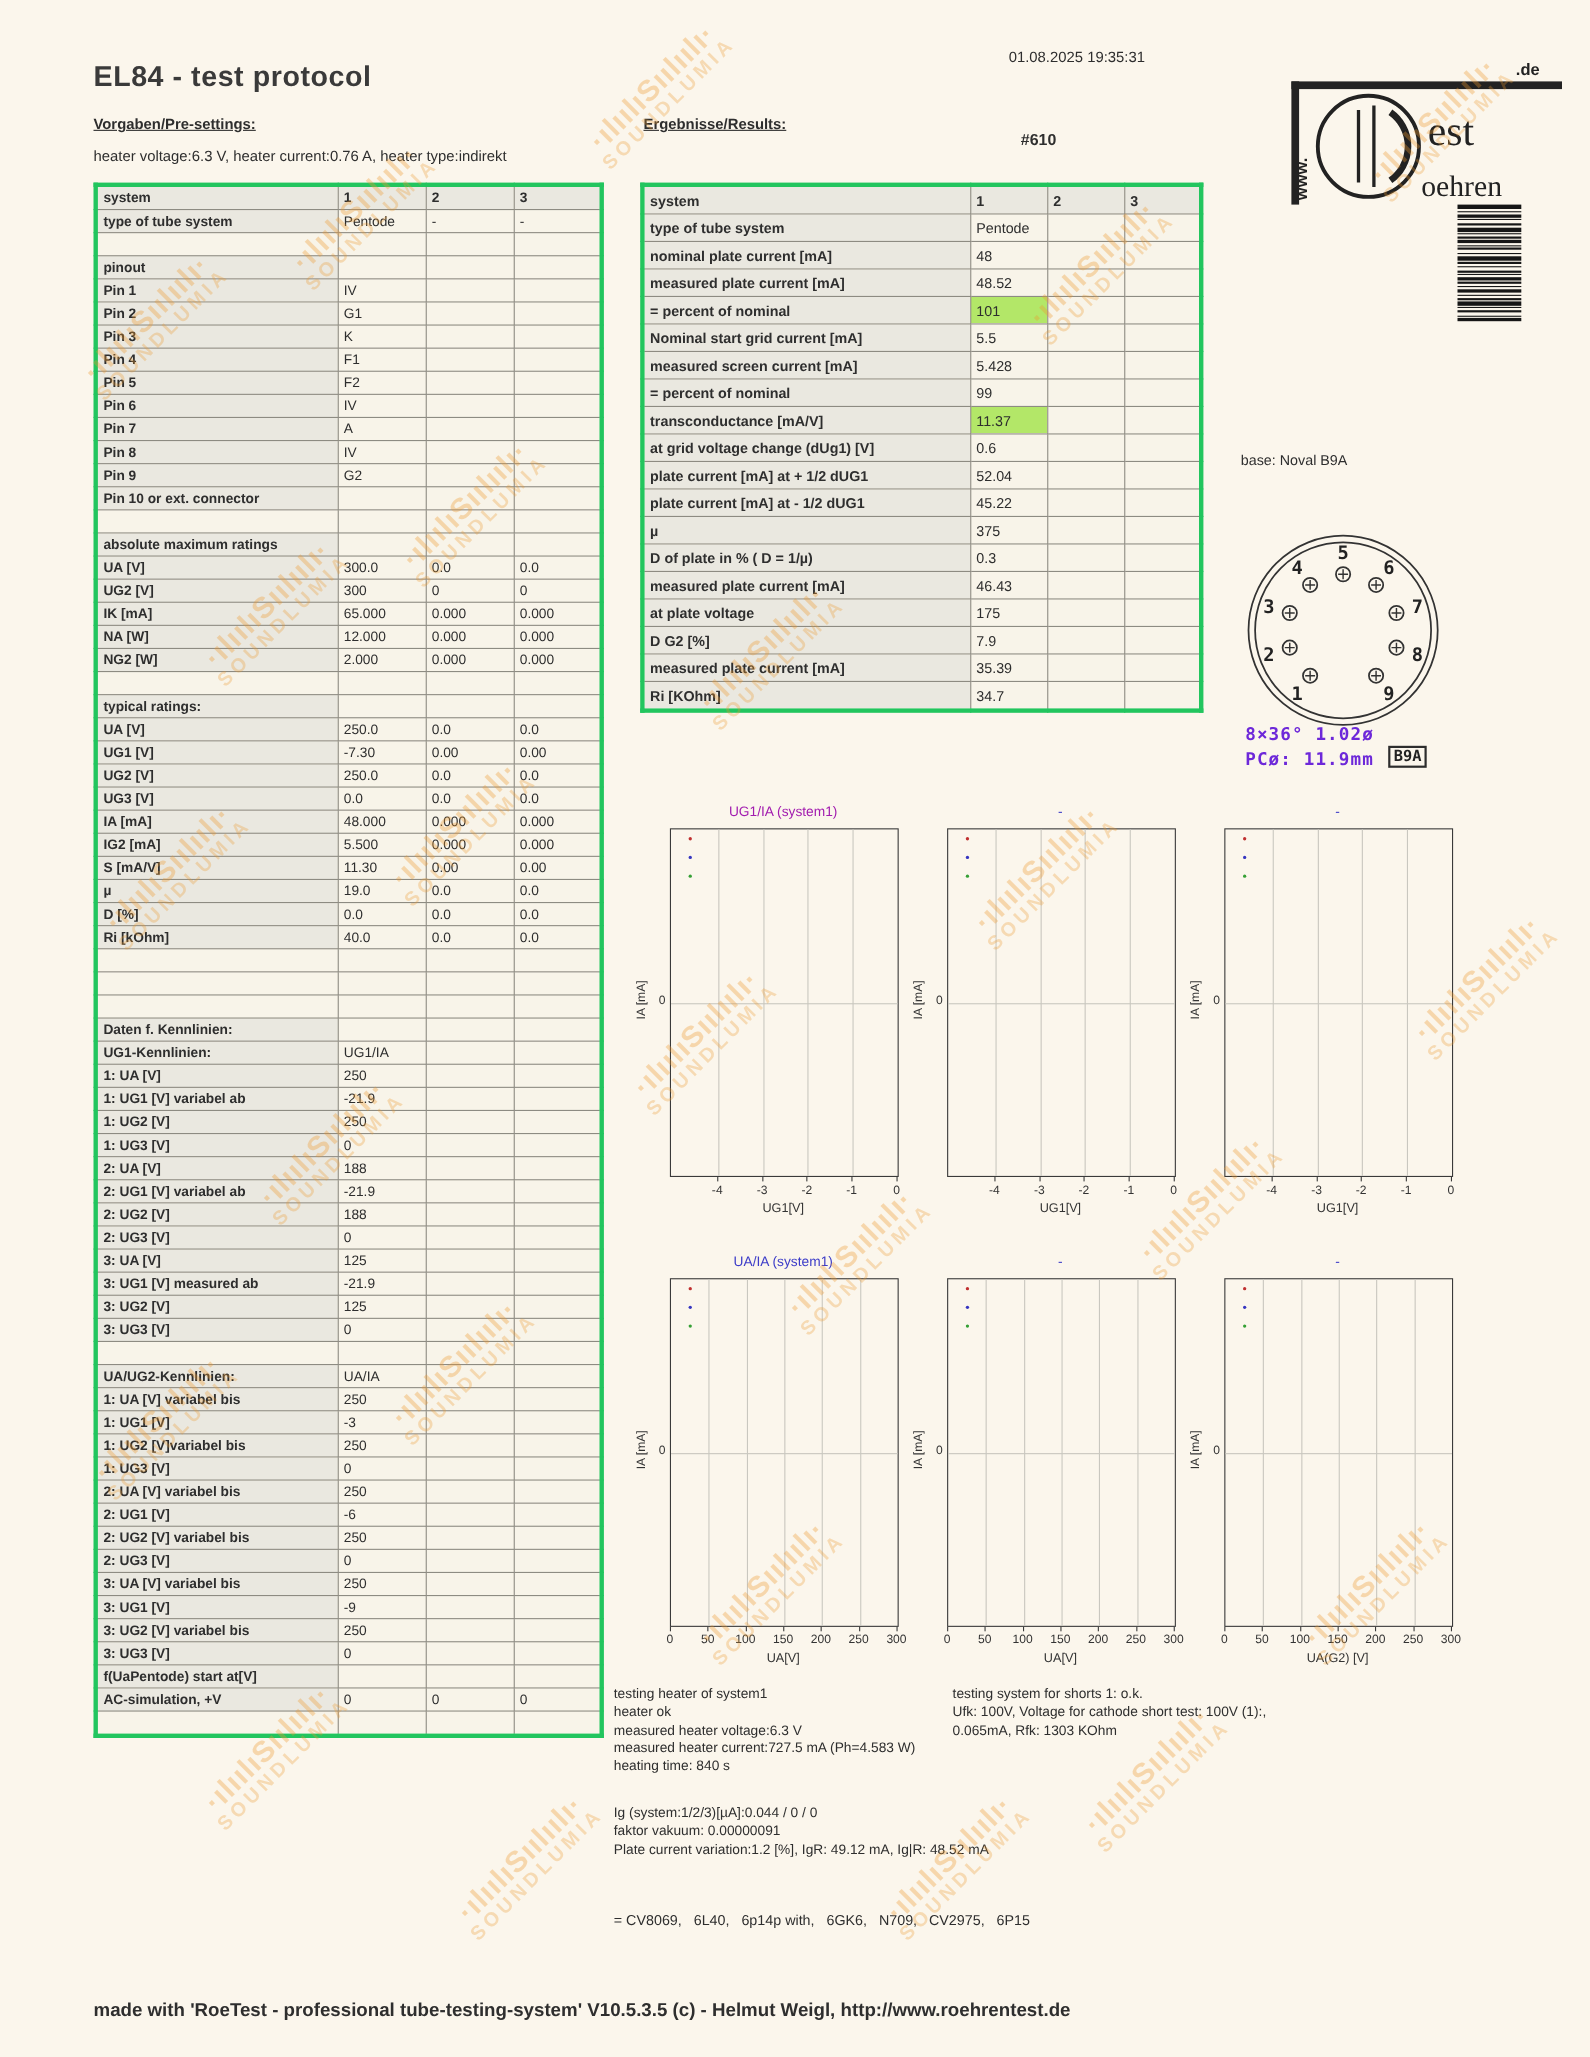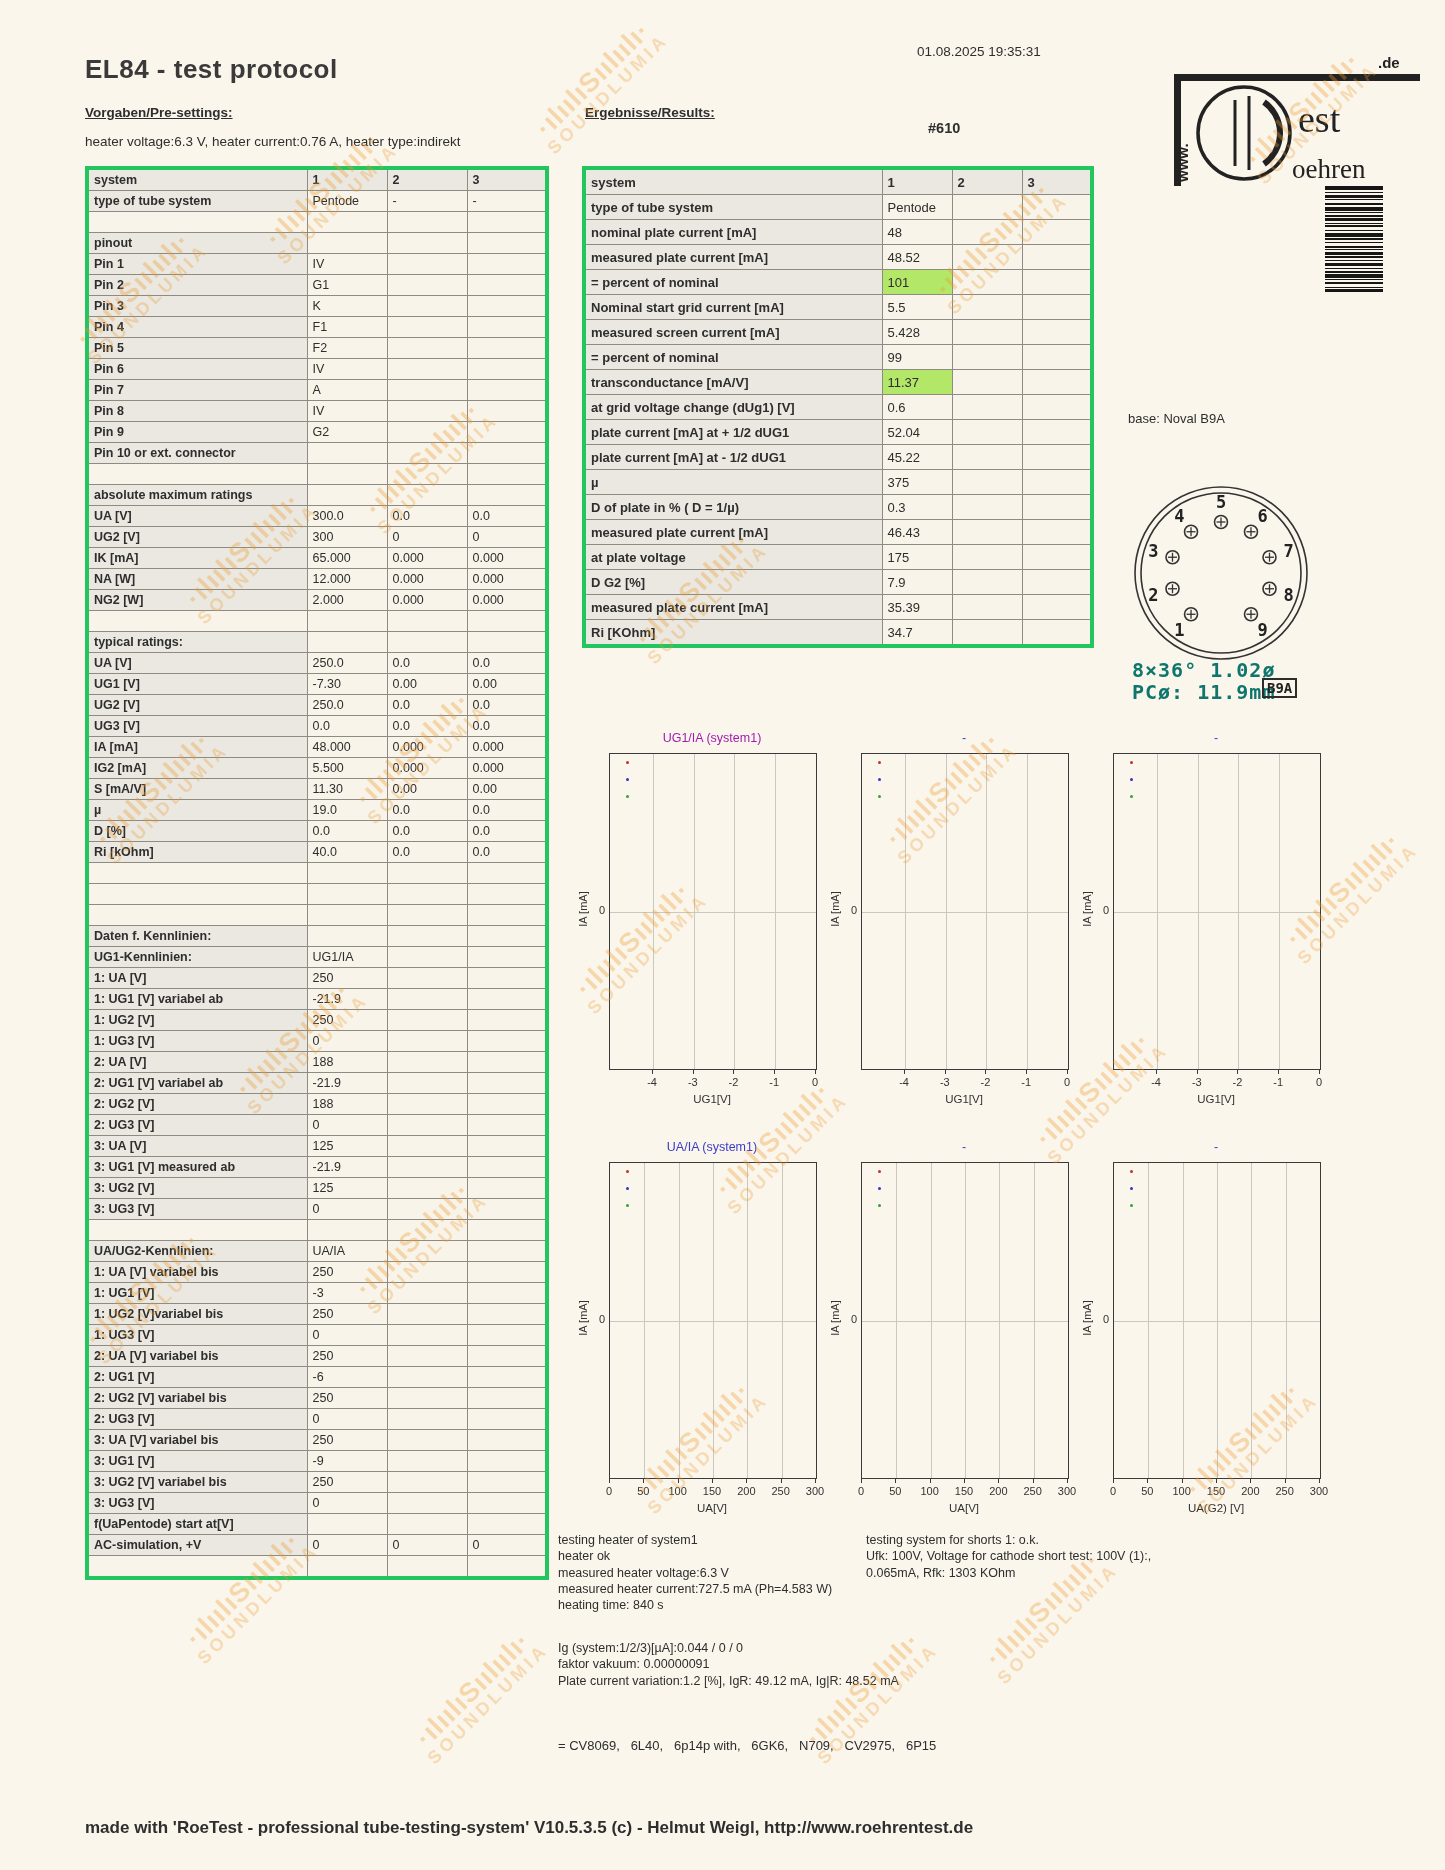--- a/index.html
+++ b/index.html
@@ -32,22 +32,22 @@
   .dot{position:absolute;width:3px;height:3px;border-radius:50%;}
   .note{font-size:12.5px;line-height:16.3px;white-space:pre;}
   #equivalents{font-size:13px;white-space:pre;}
   #footer-line{font-size:17px;font-weight:bold;}
   .wm{position:absolute;transform:rotate(-45deg);transform-origin:center;
       text-align:center;pointer-events:none;z-index:5;}
   .wm .l1{font-size:27px;font-weight:bold;color:rgba(236,152,48,.34);letter-spacing:1px;line-height:22px;}
   .wm .l2{font-size:18px;font-weight:bold;color:rgba(236,152,48,.30);letter-spacing:4px;line-height:20px;}
   #barcode{position:absolute;left:1325px;top:186px;width:58px;height:130px;}
   #barcode div{width:100%;}
-  .mono{font-family:"DejaVu Sans Mono", monospace;font-weight:bold;font-size:20px;
-        letter-spacing:1px;color:#0f766e;text-align:center;}
+  .mono{font-family:"DejaVu Sans Mono", monospace;font-weight:bold;font-size:16px;
+        letter-spacing:1px;color:#6d28d9;text-align:center;}
   #b9a-badge{position:absolute;border:2px solid #2d2d2d;padding:0 3px;font-size:14px;
              font-family:"DejaVu Sans Mono", monospace;font-weight:bold;color:#222;}
   #base-label{font-size:13px;}
 </style>
 </head>
 <body>
 
 <div id="page">
 
   <div class="abs" id="doc-title" style="left:85px;top:54px;">EL84  -  test protocol</div>

